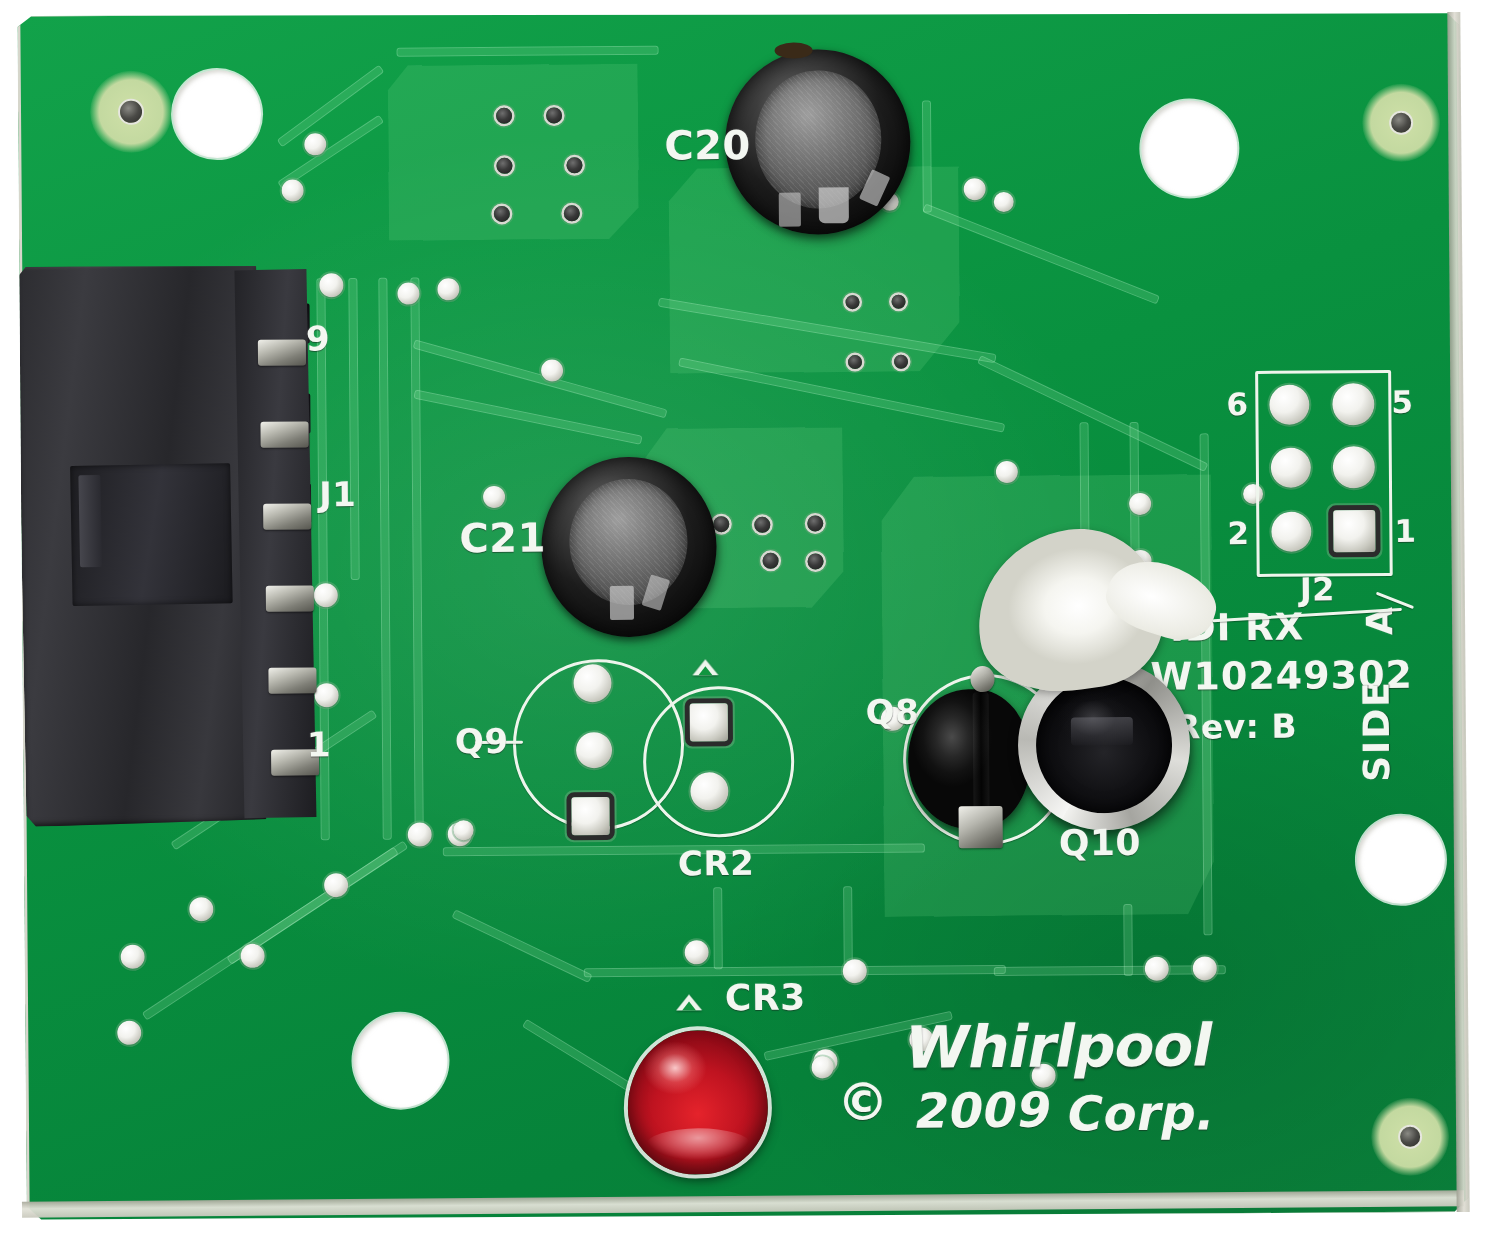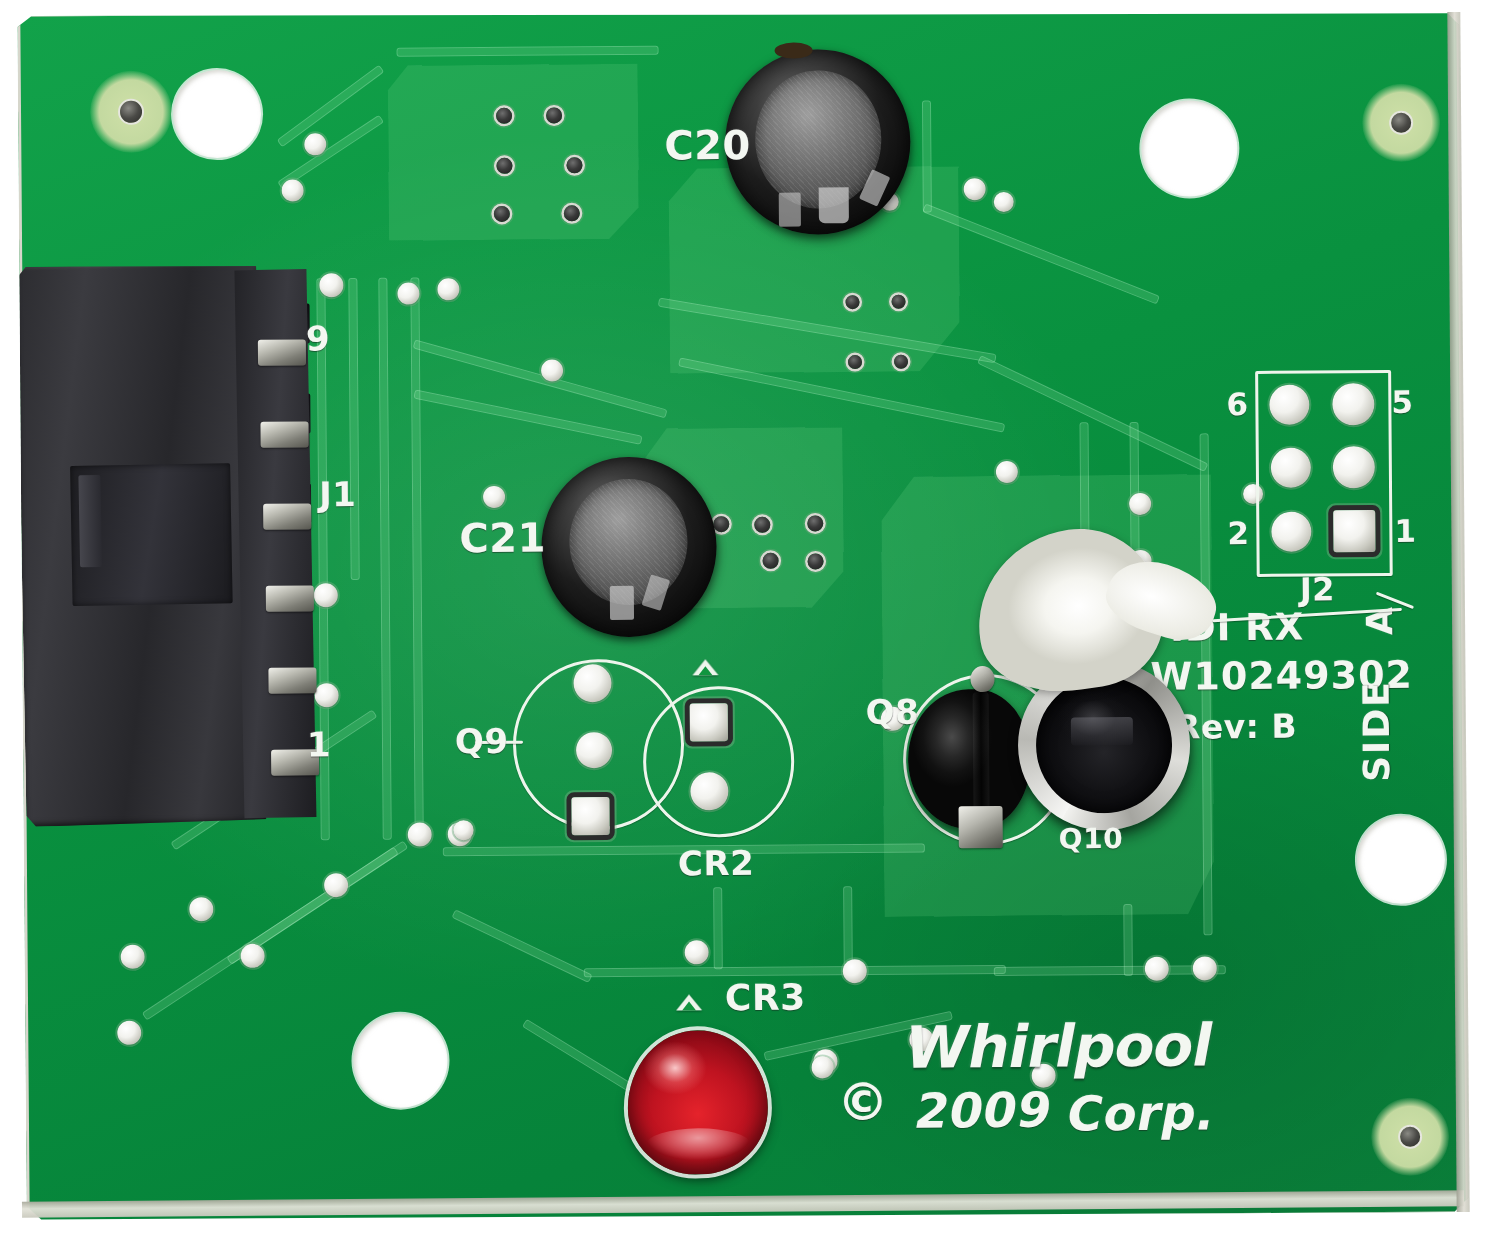--- a/index.html
+++ b/index.html
@@ -345,21 +345,21 @@
     <div id="q8-ridge"></div>
     <div class="lead" style="left:935px;top:800px;width:44px;height:42px;"></div>
     <div class="lead" style="left:948px;top:660px;width:24px;height:26px;border-radius:50%;"></div>
 
     <div class="shadow-soft" style="left:1000px;top:672px;width:170px;height:165px;"></div>
     <div id="q10-can"></div>
     <div id="q10-lens"></div>
     <div id="q10-die"></div>
     <div id="q10-glue"></div>
     <div id="q10-glue2"></div>
-    <div class="silk" style="left:1035px;top:820px;font-size:28px;text-align:right;">Q10</div>
+    <div class="silk" style="left:1035px;top:820px;font-size:36px;text-align:right;">Q10</div>
 
     <div class="shadow-soft" style="left:610px;top:1040px;width:135px;height:130px;"></div>
     <div class="tri" style="left:651px;top:986px;"></div>
     <div class="tri-inner" style="left:657px;top:993px;"></div>
     <div id="cr3-led"></div>
     <div id="cr3-gloss"></div>
     <div class="silk" style="left:700px;top:972px;font-size:36px;">CR3</div>
 
     <div class="silk" style="left:880px;top:1012px;font-size:58px;font-style:italic;letter-spacing:-1px;
                 text-shadow:0 2px 2px rgba(0,0,0,.45),0 0 3px rgba(255,255,255,.3);">Whirlpool</div>

